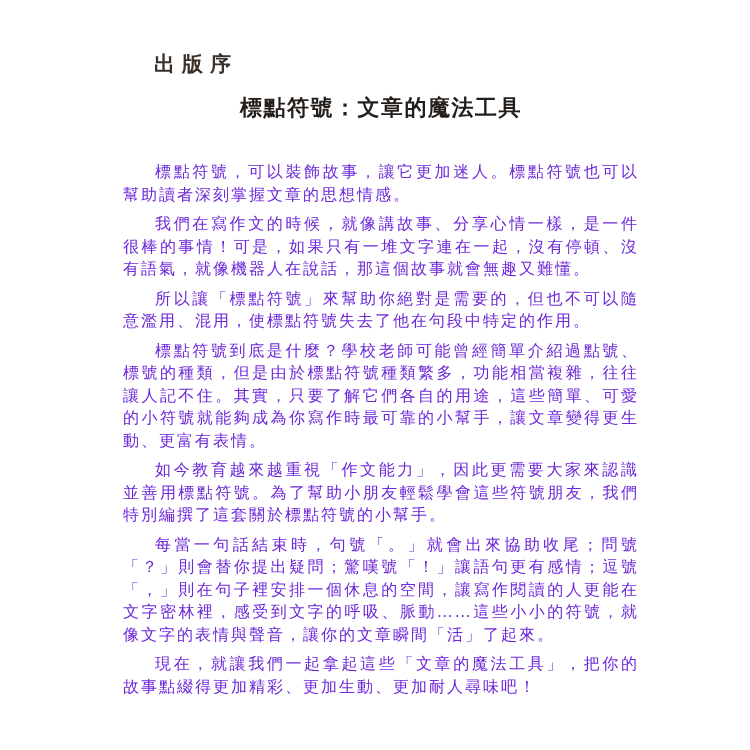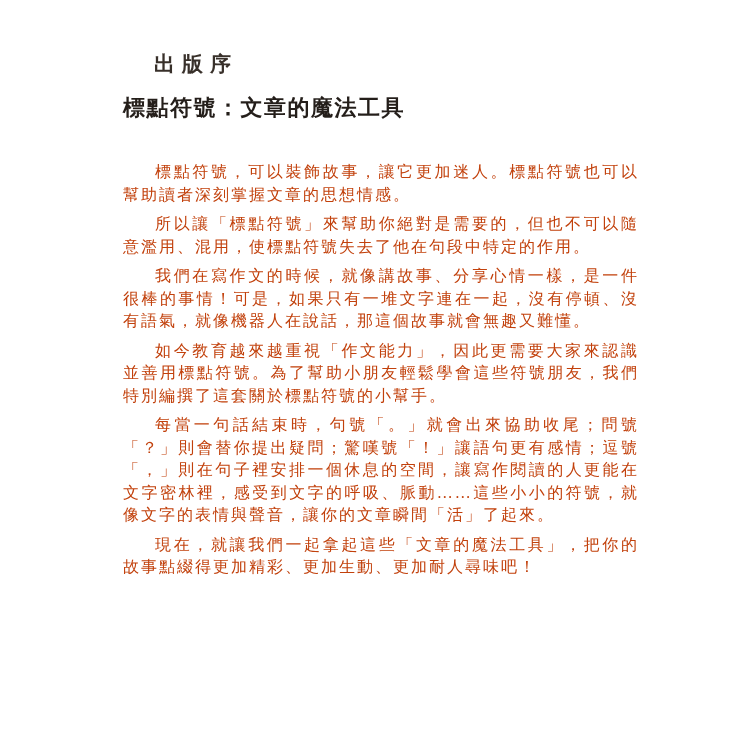--- a/index.html
+++ b/index.html
@@ -24,21 +24,21 @@
     letter-spacing: 7px;
     color: #38302a;
     white-space: nowrap;
   }
   .page-title {
     position: absolute;
     left: 123px;
     top: 93px;
     width: 516px;
     margin: 0;
-    text-align: left;
+    text-align: center;
     font-family: "Liberation Serif", serif;
     font-weight: 700;
     font-size: 22px;
     letter-spacing: 1.5px;
     color: #241e1a;
     white-space: nowrap;
   }
   .body-text {
     position: absolute;
     left: 123px;
@@ -46,35 +46,36 @@
     width: 516px;
   }
   .body-text p {
     margin: 0 0 7px 0;
     text-indent: 2em;
     text-align: justify;
     font-family: "Liberation Serif", serif;
     font-size: 16px;
     line-height: 22.5px;
     letter-spacing: 2px;
-    color: #c2410c;
+    color: #6d28d9;
   }
   .body-text p:last-child {
     margin-bottom: 8px;
   }
 </style>
 </head>
 <body>
 
 <div class="page">
   <div class="section-label">出版序</div>
 
   <h1 class="page-title">標點符號：文章的魔法工具</h1>
 
   <div class="body-text">
     <p>標點符號，可以裝飾故事，讓它更加迷人。標點符號也可以幫助讀者深刻掌握文章的思想情感。</p>
+    <p>我們在寫作文的時候，就像講故事、分享心情一樣，是一件很棒的事情！可是，如果只有一堆文字連在一起，沒有停頓、沒有語氣，就像機器人在說話，那這個故事就會無趣又難懂。</p>
     <p>所以讓「標點符號」來幫助你絕對是需要的，但也不可以隨意濫用、混用，使標點符號失去了他在句段中特定的作用。</p>
-    <p>我們在寫作文的時候，就像講故事、分享心情一樣，是一件很棒的事情！可是，如果只有一堆文字連在一起，沒有停頓、沒有語氣，就像機器人在說話，那這個故事就會無趣又難懂。</p>
+    <p>標點符號到底是什麼？學校老師可能曾經簡單介紹過點號、標號的種類，但是由於標點符號種類繁多，功能相當複雜，往往讓人記不住。其實，只要了解它們各自的用途，這些簡單、可愛的小符號就能夠成為你寫作時最可靠的小幫手，讓文章變得更生動、更富有表情。</p>
     <p>如今教育越來越重視「作文能力」，因此更需要大家來認識並善用標點符號。為了幫助小朋友輕鬆學會這些符號朋友，我們特別編撰了這套關於標點符號的小幫手。</p>
     <p>每當一句話結束時，句號「。」就會出來協助收尾；問號「？」則會替你提出疑問；驚嘆號「！」讓語句更有感情；逗號「，」則在句子裡安排一個休息的空間，讓寫作閱讀的人更能在文字密林裡，感受到文字的呼吸、脈動……這些小小的符號，就像文字的表情與聲音，讓你的文章瞬間「活」了起來。</p>
     <p>現在，就讓我們一起拿起這些「文章的魔法工具」，把你的故事點綴得更加精彩、更加生動、更加耐人尋味吧！</p>
   </div>
 </div>
 
 </body></html>

